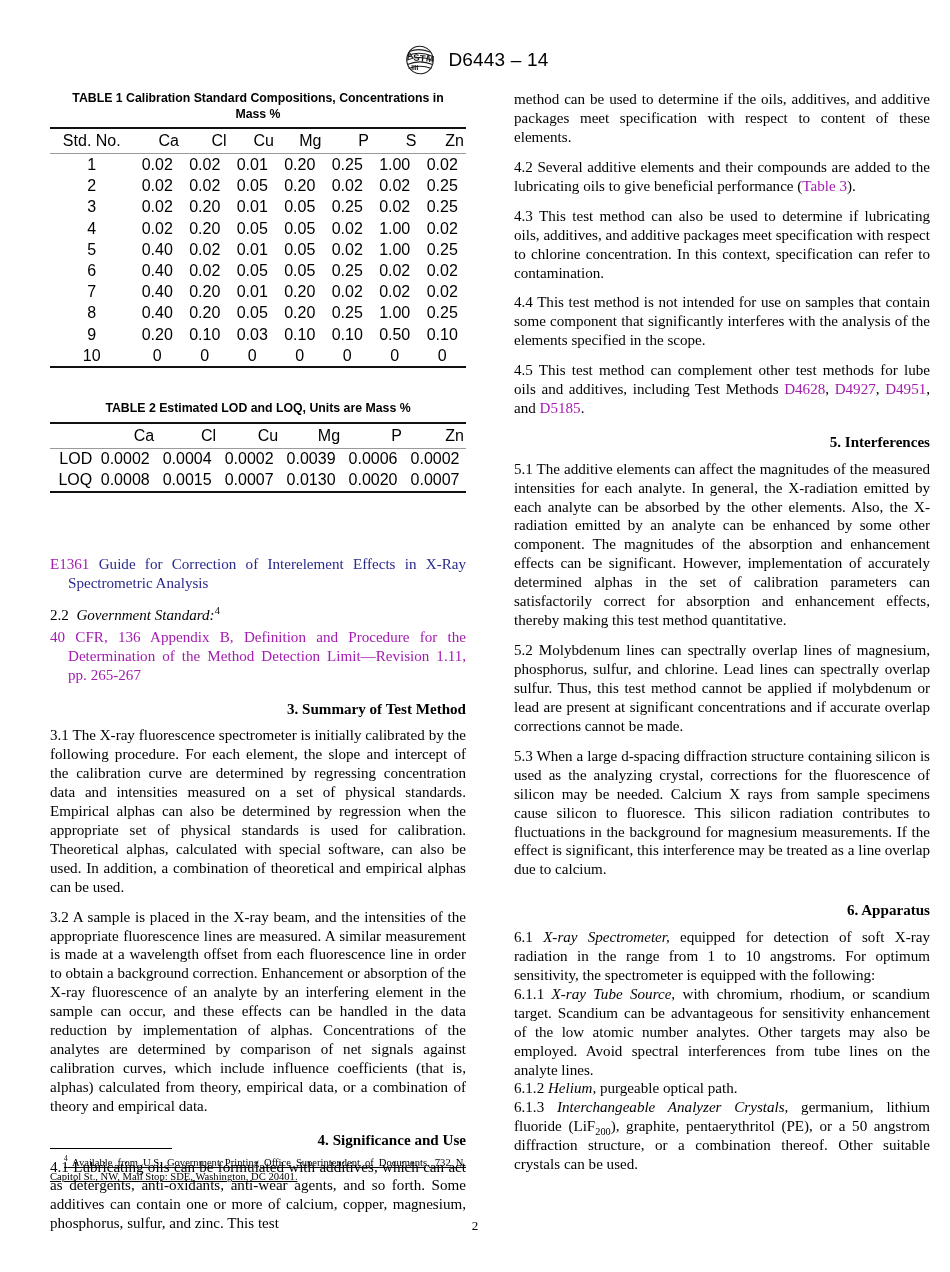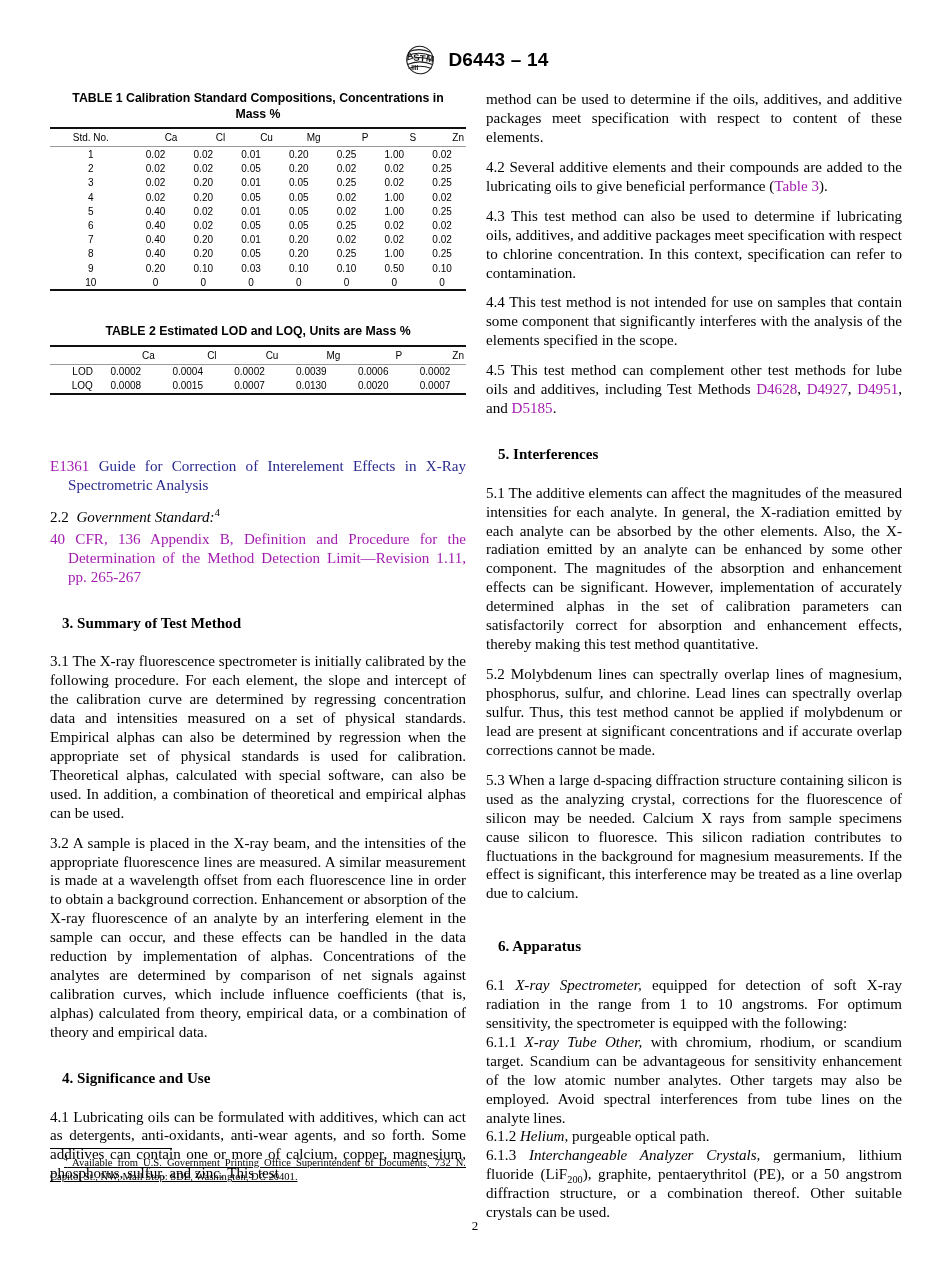--- a/index.html
+++ b/index.html
@@ -37,51 +37,51 @@
     gap: 9px;
   }
   .astm-logo {
     display: inline-block;
     width: 38px;
     height: 30px;
     vertical-align: middle;
   }
   .doc-designation {
     font-family: "Liberation Sans", sans-serif;
-    font-weight: bold;
+    font-weight: normal;
     font-size: 19px;
     letter-spacing: 0.2px;
     color: #000;
   }
 
   
   .col {
     position: absolute;
     top: 90px;
     width: 416px;
   }
   .col-left { left: 50px; }
-  .col-right { left: 486px; }
+  .col-right { left: 514px; }
 
   
   .tbl-block { margin-bottom: 26px; }
   .tbl-caption {
     font-family: "Liberation Sans", sans-serif;
     font-weight: bold;
     font-size: 12.3px;
     text-align: center;
     line-height: 1.32;
     margin-bottom: 5px;
     padding: 0 10px;
   }
   table.data {
     width: 100%;
     border-collapse: collapse;
     font-family: "Liberation Sans", sans-serif;
-    font-size: 10px;
+    font-size: 16px;
   }
   table.data thead th {
     font-weight: normal;
     padding: 3px 2px 3px;
     text-align: right;
   }
   table.data thead tr {
     border-top: 2.2px solid #111;
     border-bottom: 1.2px solid #9a9a9a;
   }
@@ -104,22 +104,23 @@
     text-justify: inter-word;
     font-size: 15.1px;
     line-height: 1.255;
     hyphens: manual;
   }
   p.body { margin-bottom: 0px; }
   .para-gap { height: 11px; }
   .sec-head {
     font-weight: bold;
     font-size: 15.1px;
-    margin: 12px;
+    margin: 0;
     line-height: 1.3;
+    text-align: right;
   }
   .sec-gap-before { height: 15px; }
   .sec-gap-after { height: 7px; }
   .ref {
     color: #a21caf;
   }
   .ref-blue {
     color: #2a2a8c;
   }
   .hang {
@@ -395,21 +396,21 @@
     <p class="body">5.1  The additive elements can affect the magnitudes of the measured intensities for each analyte. In general, the X-radiation emitted by each analyte can be absorbed by the other elements. Also, the X-radiation emitted by an analyte can be enhanced by some other component. The magnitudes of the absorption and enhancement effects can be significant. However, implementation of accurately determined alphas in the set of calibration parameters can satisfactorily correct for absorption and enhancement effects, thereby making this test method quantitative.</p>
     <div class="para-gap"></div>
     <p class="body">5.2  Molybdenum lines can spectrally overlap lines of magnesium, phosphorus, sulfur, and chlorine. Lead lines can spectrally overlap sulfur. Thus, this test method cannot be applied if molybdenum or lead are present at significant concentrations and if accurate overlap corrections cannot be made.</p>
     <div class="para-gap"></div>
     <p class="body">5.3  When a large d-spacing diffraction structure containing silicon is used as the analyzing crystal, corrections for the fluorescence of silicon may be needed. Calcium X rays from sample specimens cause silicon to fluoresce. This silicon radiation contributes to fluctuations in the background for magnesium measurements. If the effect is significant, this interference may be treated as a line overlap due to calcium.</p>
 
     <div class="sec-gap-before" style="height:22px;"></div>
     <div class="sec-head">6.  Apparatus</div>
     <div class="sec-gap-after"></div>
     <p class="body"><span>6.1  </span><i>X-ray Spectrometer,</i><span> equipped for detection of soft X-ray radiation in the range from 1 to 10 angstroms. For optimum sensitivity, the spectrometer is equipped with the following:</span></p>
-    <p class="body"><span>6.1.1  </span><i>X-ray Tube Other,</i><span> with chromium, rhodium, or scandium target. Scandium can be advantageous for sensitivity enhancement of the low atomic number analytes. Other targets may also be employed. Avoid spectral interferences from tube lines on the analyte lines.</span></p>
+    <p class="body"><span>6.1.1  </span><i>X-ray Tube Source,</i><span> with chromium, rhodium, or scandium target. Scandium can be advantageous for sensitivity enhancement of the low atomic number analytes. Other targets may also be employed. Avoid spectral interferences from tube lines on the analyte lines.</span></p>
     <p class="body"><span>6.1.2  </span><i>Helium,</i><span> purgeable optical path.</span></p>
     <p class="body"><span>6.1.3  </span><i>Interchangeable Analyzer Crystals,</i><span> germanium, lithium fluoride (LiF</span><sub>200</sub><span>), graphite, pentaerythritol (PE), or a 50 angstrom diffraction structure, or a combination thereof. Other suitable crystals can be used.</span></p>
   </div>
 
   <div class="footnote">
     <div class="footnote-rule"></div>
     <p class="footnote-text"><sup>4</sup><span> Available from U.S. Government Printing Office Superintendent of Documents, 732 N. Capitol St., NW, Mail Stop: SDE, Washington, DC 20401.</span></p>
   </div>
 
   <div class="page-number">2</div>

